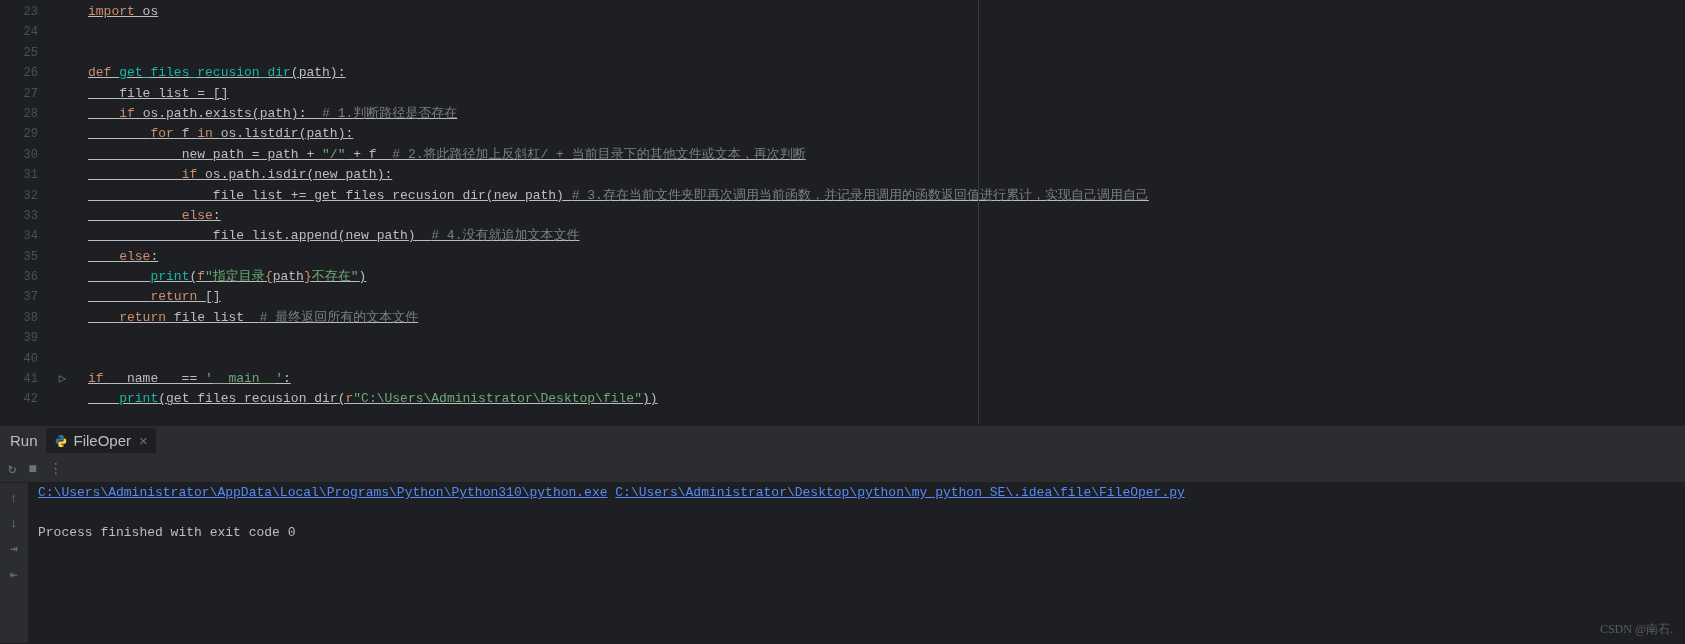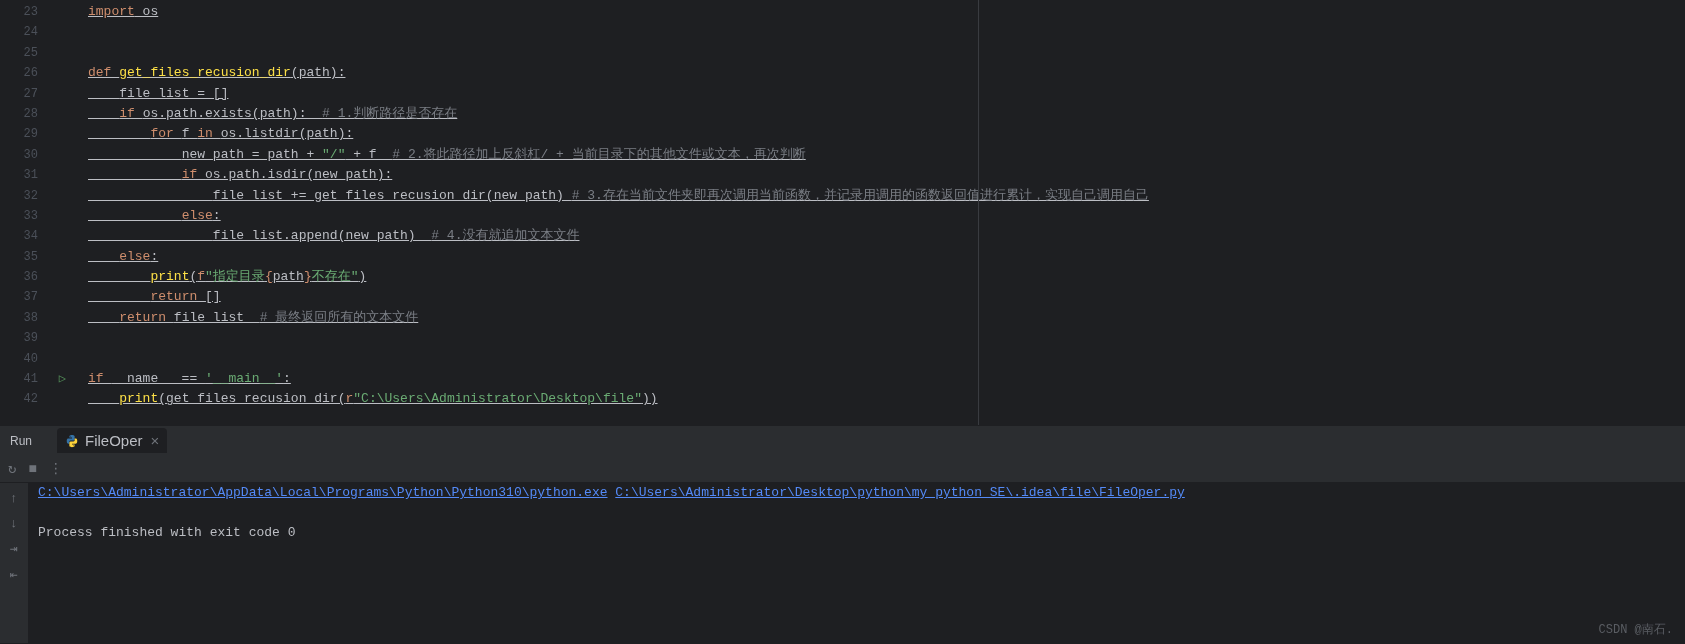--- a/index.html
+++ b/index.html
@@ -57,37 +57,37 @@
     }
     .vline {
       position: absolute;
       top: 0;
       left: 902px;
       width: 1px;
       height: 425px;
       background: #393b40;
     }
     .kw { color: #cf8e6d; }
-    .fn { color: #fde047; text-align: center; }
+    .fn { color: #14b8a6; text-align: center; }
     .str { color: #6aab73; }
     .cmt { color: #7a7e85; }
     .fstr-br { color: #cf8e6d; }
     
     .panel-header {
       height: 30px;
       background: #2b2d30;
       border-top: 1px solid #1e1f22;
       display: flex;
       align-items: center;
       padding-left: 10px;
     }
     .panel-title {
       color: #bcbec4;
-      font-size: 12px;
-      margin-right: 25px;
+      font-size: 15px;
+      margin-right: 8px;
       font-family: -apple-system, 'Segoe UI', sans-serif;
     }
     .tab {
       display: flex;
       align-items: center;
       padding: 4px 8px;
       background: #1e1f22;
       border-radius: 4px 4px 0 0;
       font-family: -apple-system, 'Segoe UI', sans-serif;
       font-size: 15px;
@@ -143,21 +143,21 @@
     .console-text {
       color: #bcbec4;
       white-space: pre;
     }
     .watermark {
       position: absolute;
       bottom: 6px;
       right: 12px;
       color: #5a5d63;
       font-size: 12px;
-      font-family: Liberation Mono, monospace;
+      font-family: Liberation Serif, serif;
     }
     .arrow-icon { color: #6f737a; font-size: 13px; }
   </style>
 </head>
 <body>
 
 <div class="editor-area">
   <div class="gutter">
     <div class="line-num">23</div>
     <div class="line-num">24</div>

